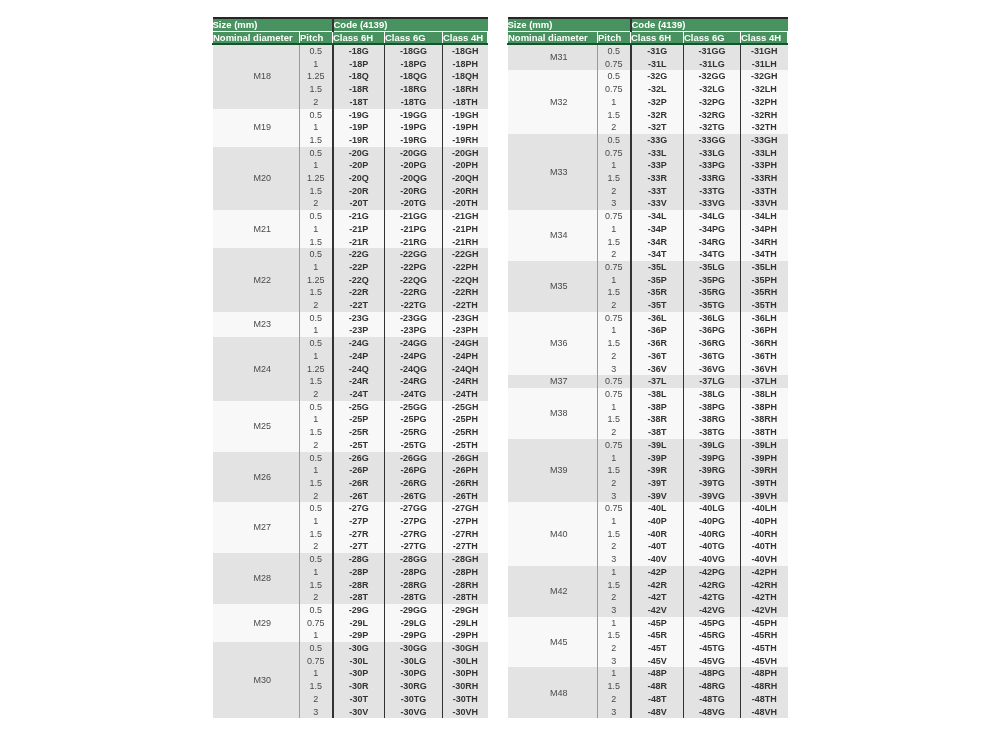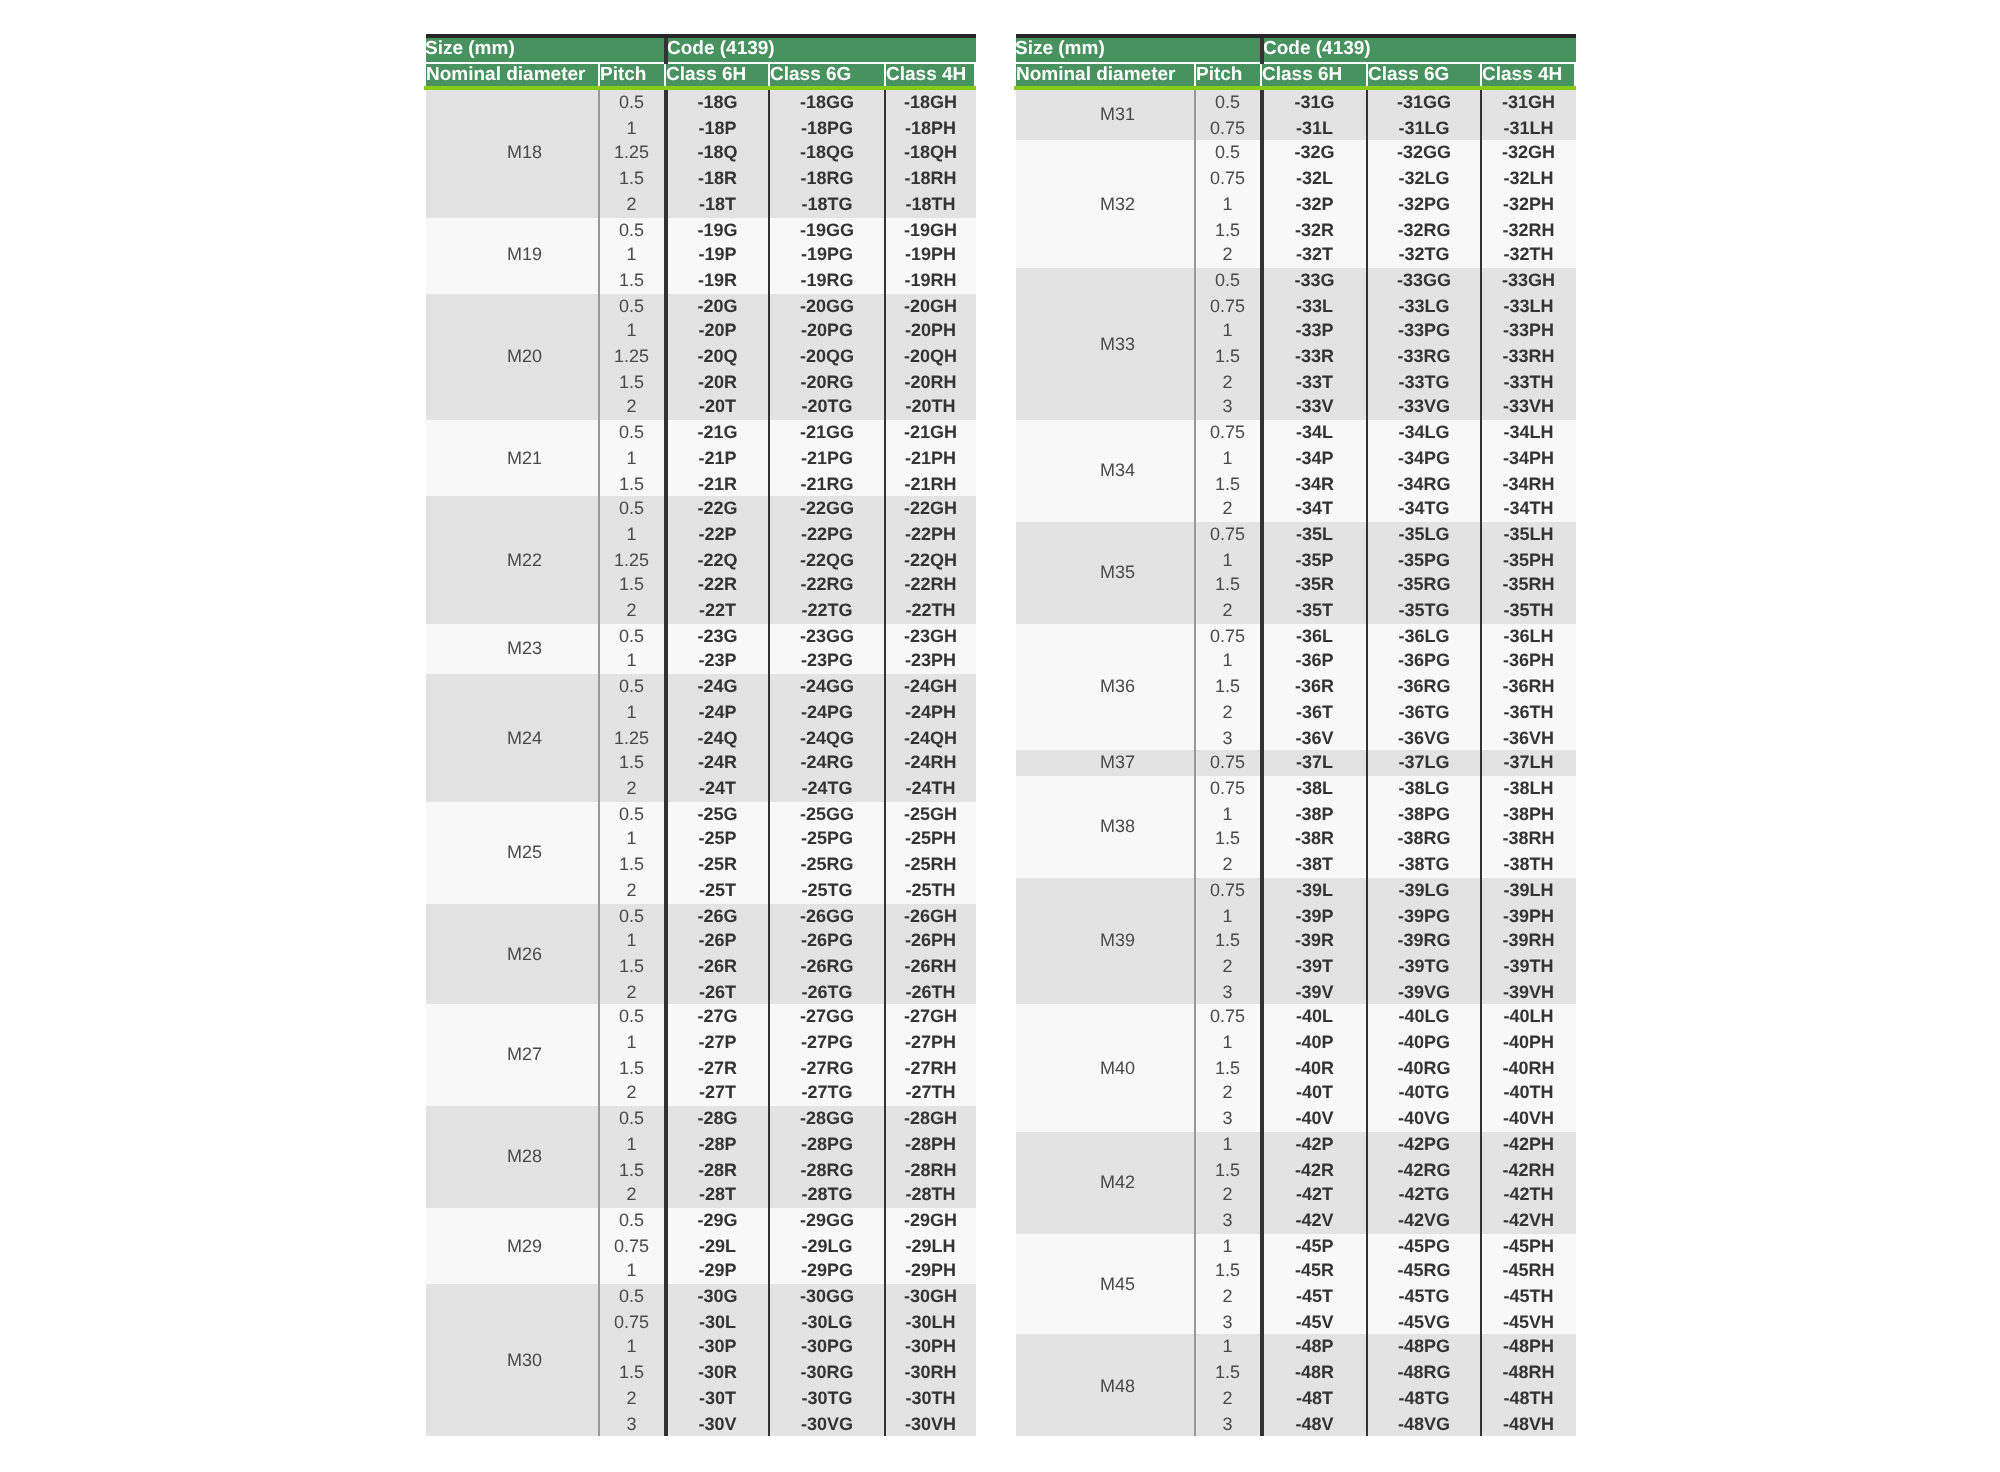--- a/index.html
+++ b/index.html
@@ -33,21 +33,21 @@
   }
   thead tr:first-child th {
     border-top: 2px solid #262626;
     border-bottom: 1px solid #ffffff;
   }
   th.size-h { border-right: 1px solid #ffffff; }
   th.code-h { border-left: 2px solid var(--grid-dark, #333333); }
   thead tr:nth-child(2) th {
     border-left: 1px solid #ffffff;
     border-right: 1px solid #ffffff;
-    border-bottom: 2px solid #84cc16;
+    border-bottom: 2px solid #14532d;
   }
 
   td {
     padding: 0;
     text-align: center;
     font-size: 9px;
     height: 12.7px;
     line-height: 12.7px;
     color: var(--text-dark, #4a4a4a);
     white-space: nowrap;

